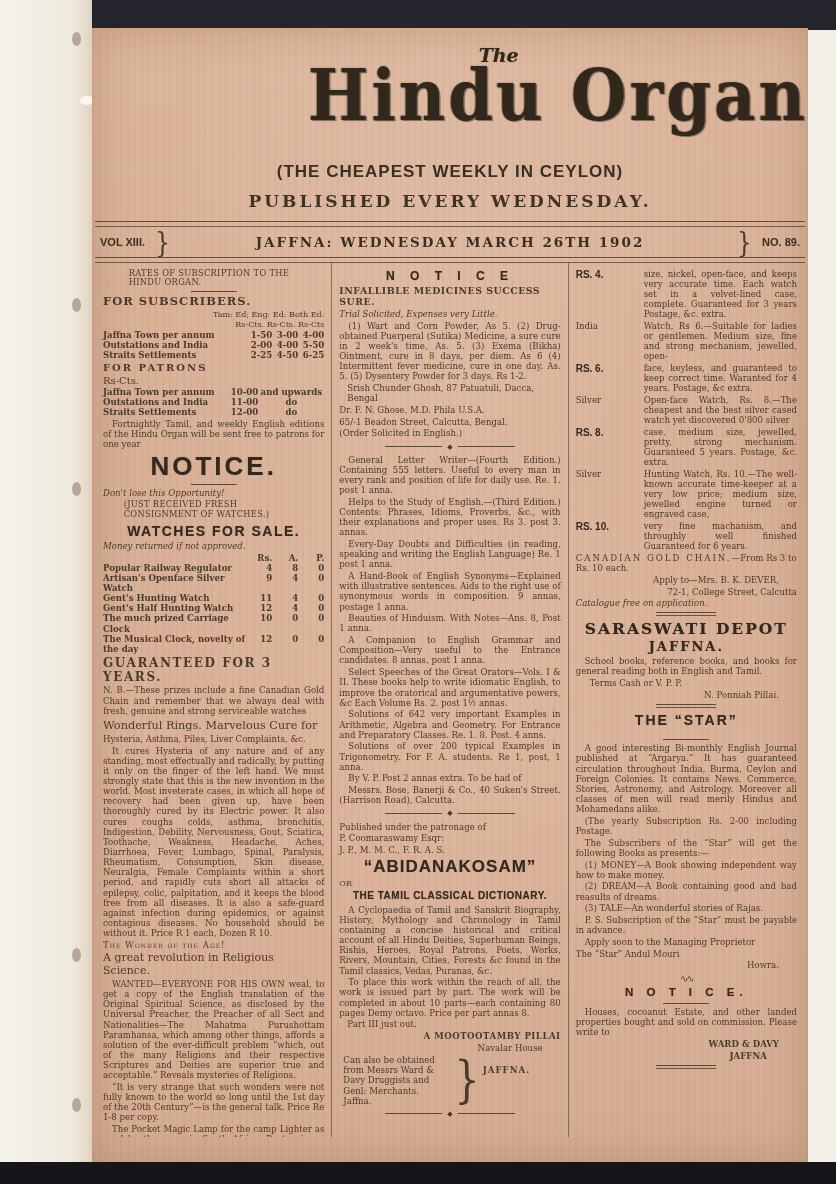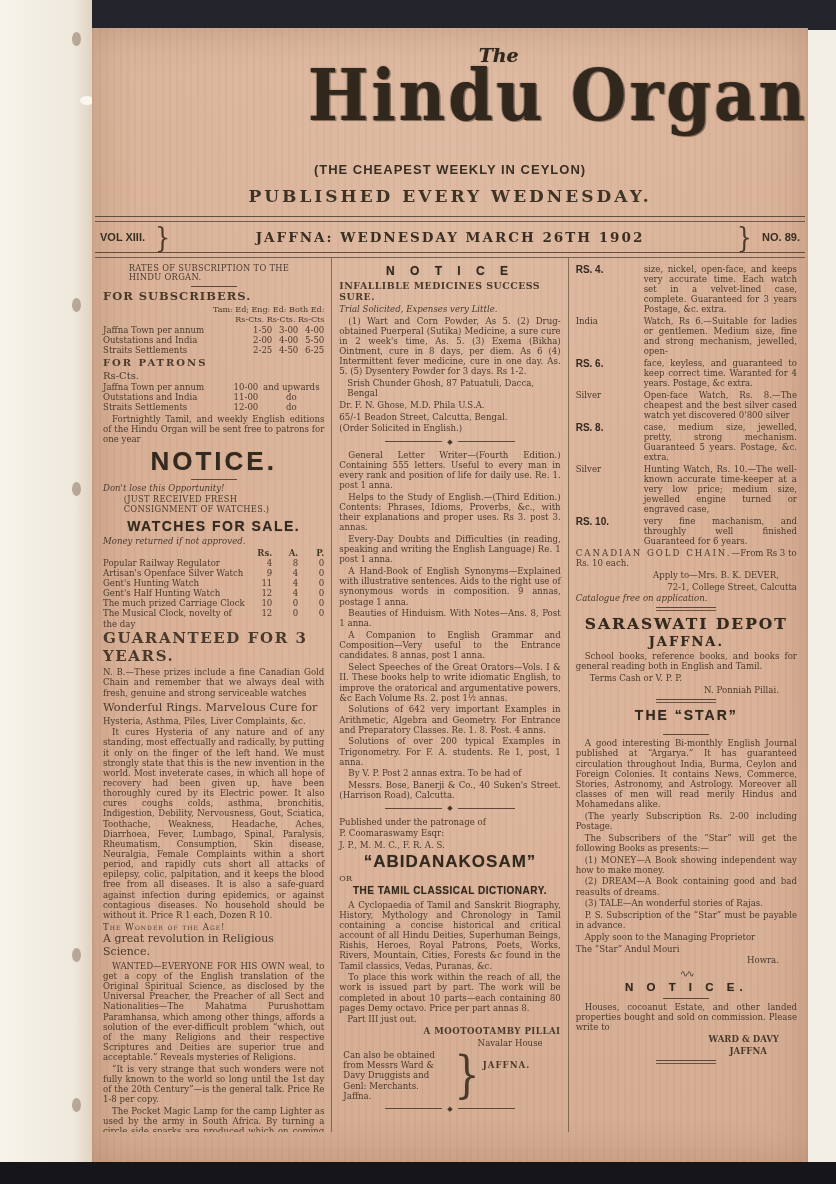--- a/index.html
+++ b/index.html
@@ -29,21 +29,21 @@
   .title-wrap{position:relative;text-align:right;height:118px;}
   .title{
     margin:0;font-family:"DejaVu Serif",serif;font-weight:700;font-size:64px;line-height:108px;
     color:#31271d;letter-spacing:3px;transform:scaleY(1.1);
     text-shadow:1.5px 1px 0 rgba(45,35,25,.45), -1px 0 0 rgba(45,35,25,.3), 0 0 2px rgba(45,35,25,.35);
   }
   .the-word{
     position:absolute;top:2px;left:54%;font-size:19px;font-style:italic;font-weight:700;color:#31271d;
     text-shadow:0 0 1px rgba(45,35,25,.5);
   }
-  .subtitle{text-align:center;font-family:"Liberation Sans",sans-serif;font-weight:700;font-size:13px;
+  .subtitle{text-align:center;font-family:"Liberation Sans",sans-serif;font-weight:700;font-size:17px;
     letter-spacing:1px;color:#3a2f24;margin-top:2px;}
   .published{text-align:center;font-family:"DejaVu Serif",serif;font-weight:700;font-size:17px;
     letter-spacing:3px;color:#3f3326;margin-top:9px;}
   
   .drule{height:4px;border-top:1.4px solid rgba(60,45,32,.75);border-bottom:1px solid rgba(60,45,32,.65);margin:0 3px;}
   .drule.first{margin-top:10px;}
   .dateline{display:flex;align-items:center;padding:2px 8px;height:26px;}
   .vol,.issue{display:flex;align-items:center;font-family:"Liberation Sans",sans-serif;font-weight:700;
     font-size:11px;color:#3a2e22;width:120px;}
   .issue{justify-content:flex-end;}
@@ -61,37 +61,37 @@
   .noind{text-indent:0;}
   .sc{font-variant:small-caps;letter-spacing:1px;}
   .caps{font-size:8.3px;letter-spacing:.3px;}
   .tiny{font-size:10px;}
   .crule{width:46px;border-top:1px solid rgba(60,45,32,.8);margin:3px auto;}
   .crule2{width:60px;border-top:1px solid rgba(60,45,32,.8);border-bottom:1px solid rgba(60,45,32,.7);height:2px;margin:4px auto;}
   .divider{display:flex;align-items:center;margin:4px 46px;color:#4a3a2c;}
   .divider::before,.divider::after{content:"";flex:1;border-top:1px solid rgba(60,45,32,.8);}
   .divider .dia{padding:0 5px;font-size:7px;}
   
-  .trow{display:flex;}
+  .trow{display:flex;font-weight:bold;}
   .trow .lbl{flex:1;}
   .trow .n{width:26px;text-align:right;}
   .trow .nv{width:34px;text-align:right;}
   .trow .note{width:66px;text-align:center;}
   .tab-head{text-align:right;font-size:8px;line-height:1.2;}
   .wthead{display:flex;font-weight:700;}
   .wthead .sp{flex:1;}
   .wthead .n{width:26px;text-align:right;}
   
   .h-sans{font-family:"Liberation Sans",sans-serif;font-weight:700;color:#33291e;text-align:center;
     text-shadow:0 0 1px rgba(50,40,28,.4);}
   .notice1{font-size:26px;letter-spacing:3px;margin:1px 0 2px;}
   .watches{font-size:14px;letter-spacing:1.5px;margin:3px 0 1px;}
   .fs-head{font-size:11.5px;letter-spacing:1px;font-weight:700;}
   .patrons-head{font-size:10px;letter-spacing:2px;font-weight:700;}
-  .guar{letter-spacing:1.6px;font-size:15px;font-weight:700;}
+  .guar{letter-spacing:1.6px;font-size:12px;font-weight:700;}
   .rings-h{font-size:11.3px;margin-top:3px !important;}
   .rev-h{font-size:11px;}
   .notice2{font-size:12px;letter-spacing:6px;margin:2px 0;}
   .med-h{font-weight:700;letter-spacing:.5px;font-size:9.4px;}
   .books-h{font-size:16px;letter-spacing:2px;margin:3px 0;}
   .abidana{font-size:17px;letter-spacing:1px;margin:2px 0 0;}
   .or{font-size:8px;margin:0;}
   .dict{font-size:10px;letter-spacing:.5px;margin:1px 0 3px;}
   .saraswati{font-family:"DejaVu Serif",serif;font-size:15.5px;letter-spacing:2px;margin:2px 0 0;}
   .saraswati2{font-family:"DejaVu Serif",serif;font-size:13px;letter-spacing:2px;margin:0 0 2px;}

